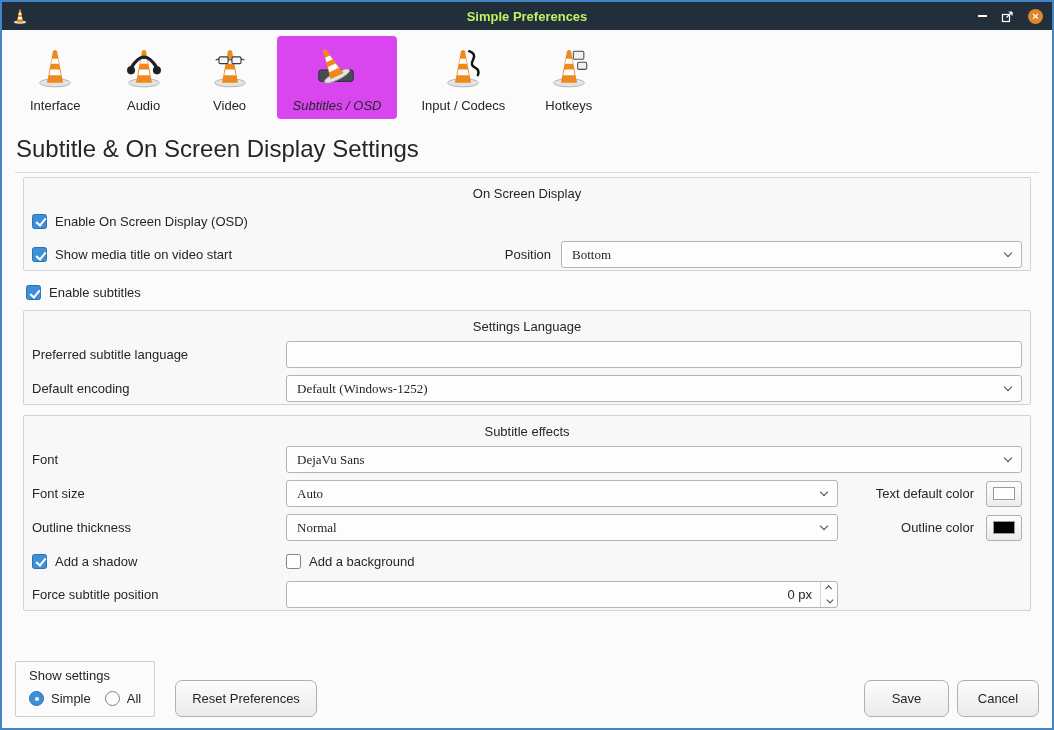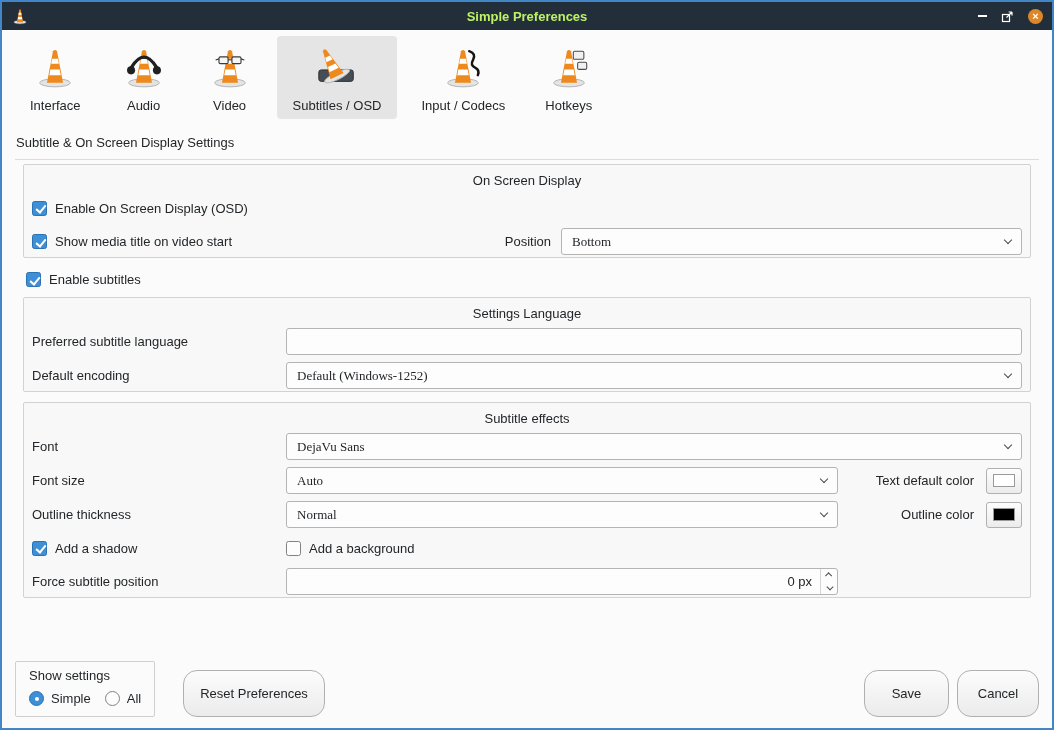--- a/index.html
+++ b/index.html
@@ -19,26 +19,26 @@
   .tb-btn { display: flex; align-items: center; justify-content: center; cursor: default; }
   .min-glyph { display: block; width: 9px; height: 2px; background: #ffffff; }
   .close-circle { width: 15px; height: 15px; border-radius: 50%; background: #dd872b;
                   display: flex; align-items: center; justify-content: center;
                   color: #ffffff; font-size: 11px; font-weight: bold; line-height: 1; }
 
   
   .toolbar { display: flex; align-items: stretch; gap: 8px; padding: 6px 12px 4px; }
   .tb-item { display: flex; flex-direction: column; align-items: center; gap: 8px;
              padding: 8px 16px 6px; border-radius: 4px; }
-  .tb-item.selected { background: #e5e5e5; }
+  .tb-item.selected { background: #d946ef; font-style: italic; }
   .tb-icon { width: 46px; height: 46px; }
   .tb-label { font-size: 13px; color: #232629; white-space: nowrap; }
 
   
-  .page-title { font-size: 13px; color: #232629; margin: 12px 14px 9px; }
+  .page-title { font-size: 24px; color: #232629; margin: 12px 14px 9px; }
   .rule { border: none; border-top: 1px solid #dcdcdc; margin: 0 13px; }
 
   
   .groupbox { margin: 4px 21px 0; border: 1px solid #d2d2d2; background: #f8f8f8;
               border-radius: 2px; padding: 6px 8px 2px; }
   .group-title { text-align: center; margin: 2px 0 6px; color: #232629; }
   .form-row { display: flex; align-items: center; margin-top: 7px; min-height: 26px; }
   .col-label { flex: 0 0 254px; }
 
   
@@ -79,26 +79,26 @@
   .color-btn { width: 36px; height: 26px; border: 1px solid #b0b0b0; border-radius: 3px;
                background: linear-gradient(#fdfdfd, #ececec); display: flex;
                align-items: center; justify-content: center; cursor: default; }
   .color-btn .swatch { width: 22px; height: 13px; border: 1px solid #9a9a9a; }
   .swatch-white { background: #ffffff; }
   .swatch-black { background: #000000; }
 
   .right-cluster { margin-left: auto; display: flex; align-items: center; gap: 12px; }
   .position-cluster { margin-left: auto; display: flex; align-items: center; gap: 10px; }
 
-  .btn { font: inherit; color: #232629; height: 47px; padding: 0 16px;
-         border: 1px solid #b0b0b0; border-radius: 14px;
+  .btn { font: inherit; color: #232629; height: 37px; padding: 0 16px;
+         border: 1px solid #b0b0b0; border-radius: 7px;
          background: linear-gradient(#fcfcfc, #ebebeb); cursor: default; }
 
   
-  .footer { margin-top: auto; display: flex; align-items: flex-end; gap: 28px;
+  .footer { margin-top: auto; display: flex; align-items: flex-end; gap: 20px;
             padding: 0 13px 11px 13px; }
   .show-settings-box { border: 1px solid #cfcfcf; border-radius: 2px; background: #fbfbfb;
                        padding: 6px 13px 10px; }
   .ss-title { margin-bottom: 8px; }
   .ss-options { display: flex; align-items: center; gap: 14px; }
   .footer-right { margin-left: auto; display: flex; gap: 8px; }
 
   .standalone-check { margin: 14px 0 0 24px; }
 </style>
 </head>

